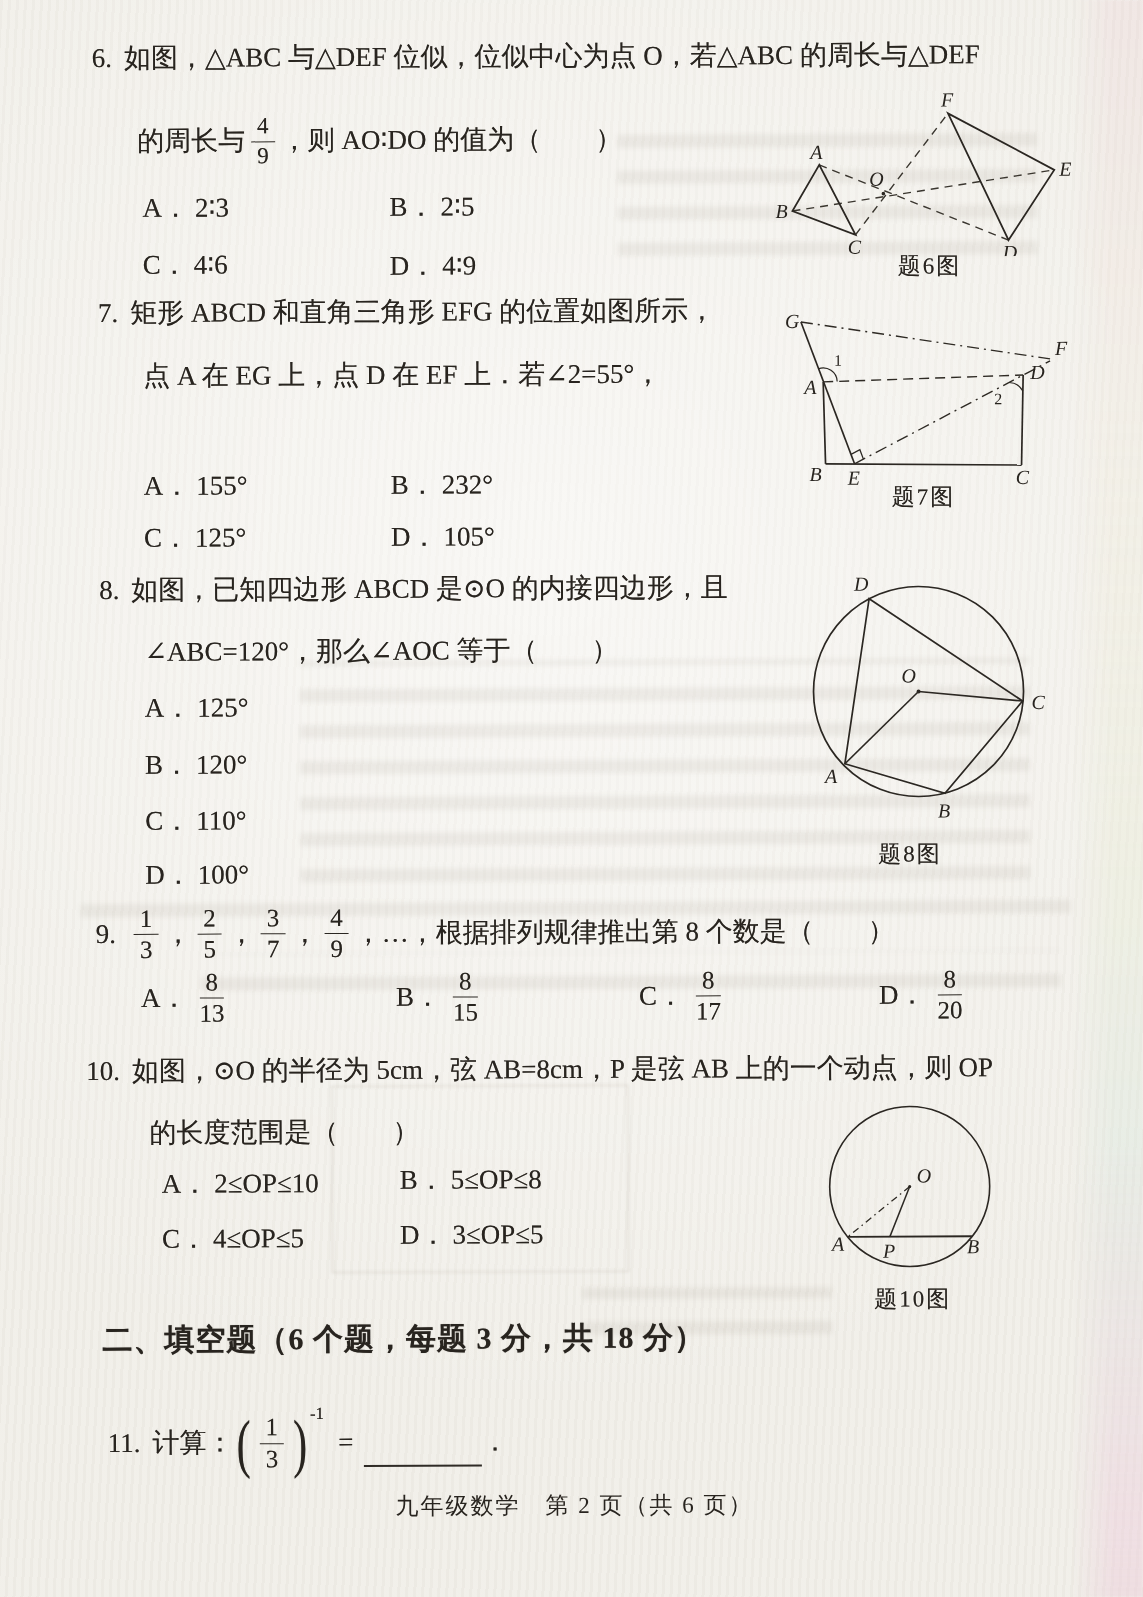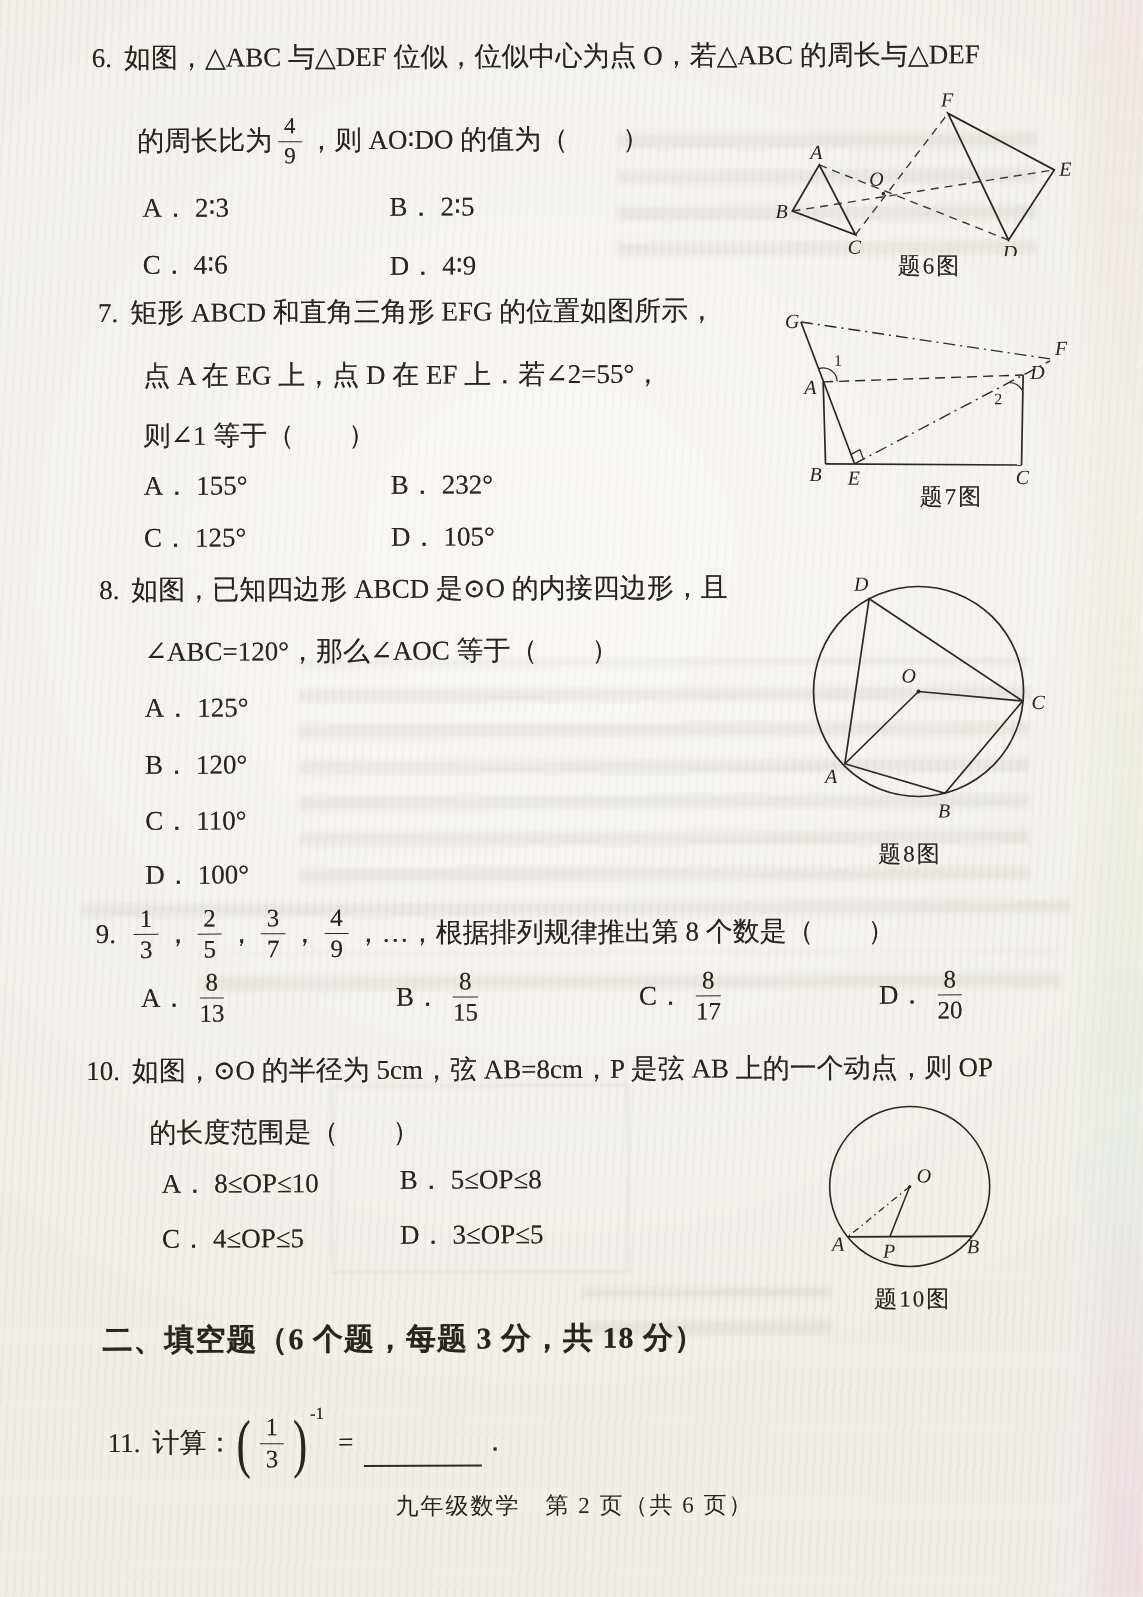--- a/index.html
+++ b/index.html
@@ -62,21 +62,21 @@
     <div class="bleed-lines" style="left:300px;top:660px;width:730px;height:230px;"></div>
     <div class="bleed-lines" style="left:80px;top:882px;width:990px;height:42px;"></div>
     <div class="bleed-lines" style="left:200px;top:952px;width:860px;height:46px;"></div>
     <div class="bleed-box" style="left:330px;top:1085px;width:295px;height:185px;"></div>
     <div class="bleed-lines" style="left:580px;top:1288px;width:250px;height:56px;"></div>
 
     <div class="abs t" style="left:95px;top:40px;">
       <span class="qnum">6.</span><span>如图，△ABC 与△DEF 位似，位似中心为点 O，若△ABC 的周长与△DEF</span>
     </div>
     <div class="abs t flexline" style="left:140px;top:104px;height:72px;">
-      <span>的周长比为</span>
+      <span>的周长与</span>
       <span class="frac">
           <span class="fnum">4</span>
           <span class="fden">9</span>
         </span>
       <span>，则 AO∶DO 的值为（　　）</span>
     </div>
     <div class="abs t opt" style="left:145px;top:190px;">
       <span class="opt-label">A．</span>
         <span>2∶3</span>
     </div>
@@ -113,21 +113,20 @@
         <text x="292" y="90">E</text>
         <text x="174" y="20">F</text>
       </svg>
     </div>
     <div class="abs fig-caption" style="left:900px;top:252px;">题6图</div>
 
     <div class="abs t" style="left:100px;top:295px;">
       <span class="qnum">7.</span><span>矩形 ABCD 和直角三角形 EFG 的位置如图所示，</span>
     </div>
     <div class="abs t" style="left:145px;top:358px;">点 A 在 EG 上，点 D 在 EF 上．若∠2=55°，</div>
-    <div class="abs t" style="left:145px;top:418px;">则∠1 等于（　　）</div>
     <div class="abs t opt" style="left:145px;top:468px;">
       <span class="opt-label">A．</span>
         <span>155°</span>
     </div>
     <div class="abs t opt" style="left:392px;top:468px;">
       <span class="opt-label">B．</span>
         <span>232°</span>
     </div>
     <div class="abs t opt" style="left:145px;top:520px;">
       <span class="opt-label">C．</span>
@@ -158,21 +157,21 @@
         <text x="282" y="42">F</text>
         <text x="31" y="80">A</text>
         <text x="257" y="66">D</text>
         <text x="36" y="167">B</text>
         <text x="74" y="171">E</text>
         <text x="242" y="171">C</text>
         <text class="ang" x="61" y="52">1</text>
         <text class="ang" x="221" y="91">2</text>
       </svg>
     </div>
-    <div class="abs fig-caption" style="left:893px;top:483px;margin-left:28px;">题7图</div>
+    <div class="abs fig-caption" style="left:893px;top:483px;">题7图</div>
 
     <div class="abs t" style="left:100px;top:572px;">
       <span class="qnum">8.</span><span>如图，已知四边形 ABCD 是⊙O 的内接四边形，且</span>
     </div>
     <div class="abs t" style="left:145px;top:634px;">∠ABC=120°，那么∠AOC 等于（　　）</div>
     <div class="abs t opt" style="left:145px;top:690px;">
       <span class="opt-label">A．</span>
         <span>125°</span>
     </div>
     <div class="abs t opt" style="left:145px;top:747px;">
@@ -257,21 +256,21 @@
           <span class="fden">20</span>
         </span>
     </div>
 
     <div class="abs t" style="left:85px;top:1053px;">
       <span class="qnum">10.</span><span>如图，⊙O 的半径为 5cm，弦 AB=8cm，P 是弦 AB 上的一个动点，则 OP</span>
     </div>
     <div class="abs t" style="left:148px;top:1115px;">的长度范围是（　　）</div>
     <div class="abs t opt" style="left:160px;top:1166px;">
       <span class="opt-label">A．</span>
-        <span>8≤OP≤10</span>
+        <span>2≤OP≤10</span>
     </div>
     <div class="abs t opt" style="left:398px;top:1163px;">
       <span class="opt-label">B．</span>
         <span>5≤OP≤8</span>
     </div>
     <div class="abs t opt" style="left:160px;top:1221px;">
       <span class="opt-label">C．</span>
         <span>4≤OP≤5</span>
     </div>
     <div class="abs t opt" style="left:398px;top:1218px;">

